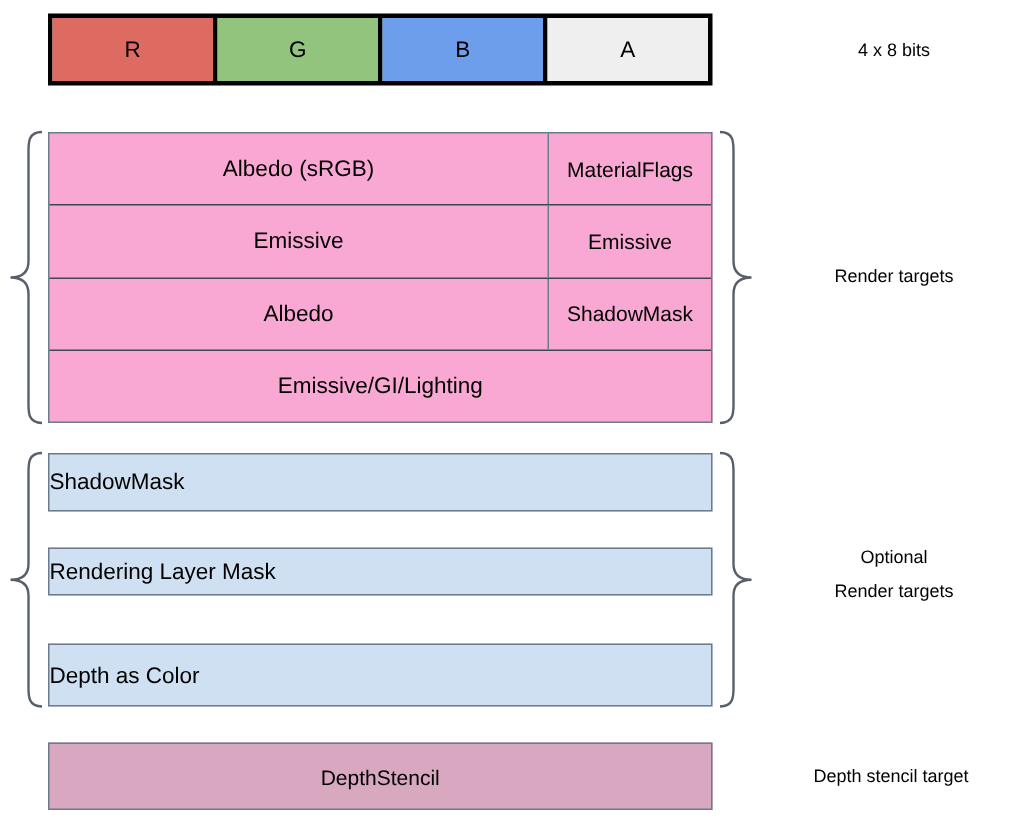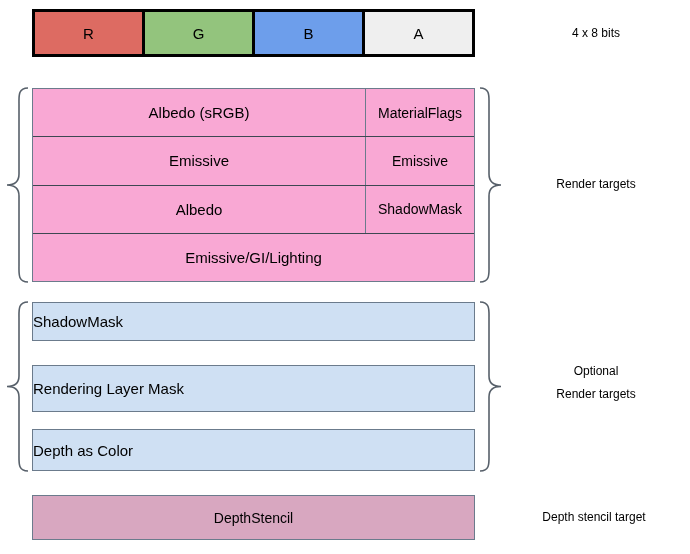--- a/index.html
+++ b/index.html
@@ -96,21 +96,21 @@
     left: 32px;
     width: 443px;
     border: 1px solid #6b7b8c;
     background: #cfe0f3;
     display: flex;
     align-items: center;
     justify-content: flex-start;
     font-size: 15px;
   }
   .opt-1 { top: 302px; height: 39px; }
-  .opt-2 { top: 365px; height: 47px; }
+  .opt-2 { top: 365px; height: 32px; }
   .opt-3 { top: 429px; height: 42px; }
 
   
   .ds-box {
     left: 32px;
     top: 495px;
     width: 443px;
     height: 45px;
     border: 1px solid #6b7b8c;
     background: #d8a7c0;

